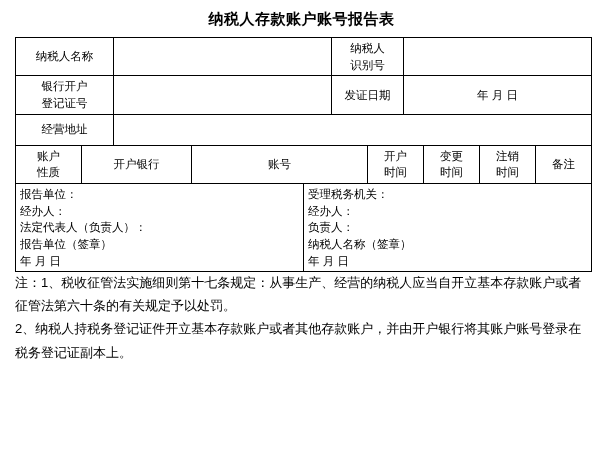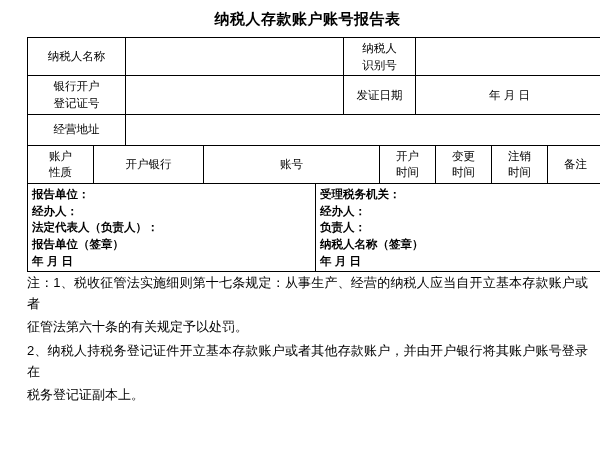--- a/index.html
+++ b/index.html
@@ -12,21 +12,21 @@
     background: #ffffff;
     font-family: "Liberation Sans", "DejaVu Sans", sans-serif;
     color: #000000;
     overflow: hidden;
   }
   .page {
     position: relative;
     width: 600px;
     height: 368px;
     box-sizing: border-box;
-    padding: 6px 12px 0 27px;
+    padding: 6px 12px 0 15px;
   }
   .doc-title {
     text-align: center;
     font-size: 15px;
     font-weight: bold;
     letter-spacing: 0.5px;
     margin: 4px 0 8px 0;
     font-family: "Liberation Sans", "DejaVu Sans", sans-serif;
   }
   table.form {
@@ -59,21 +59,20 @@
   }
   td.tall {
     height: 44px;
   }
   td.note-cell {
     vertical-align: top;
     height: 98px;
     padding: 4px 6px;
     font-size: 11.5px;
     line-height: 1.9;
-    font-weight: bold;
   }
   td.note-cell div {
     white-space: pre;
   }
   .footnotes {
     font-size: 13px;
     line-height: 1.62;
     text-align: justify;
   }
   .footnotes p {

